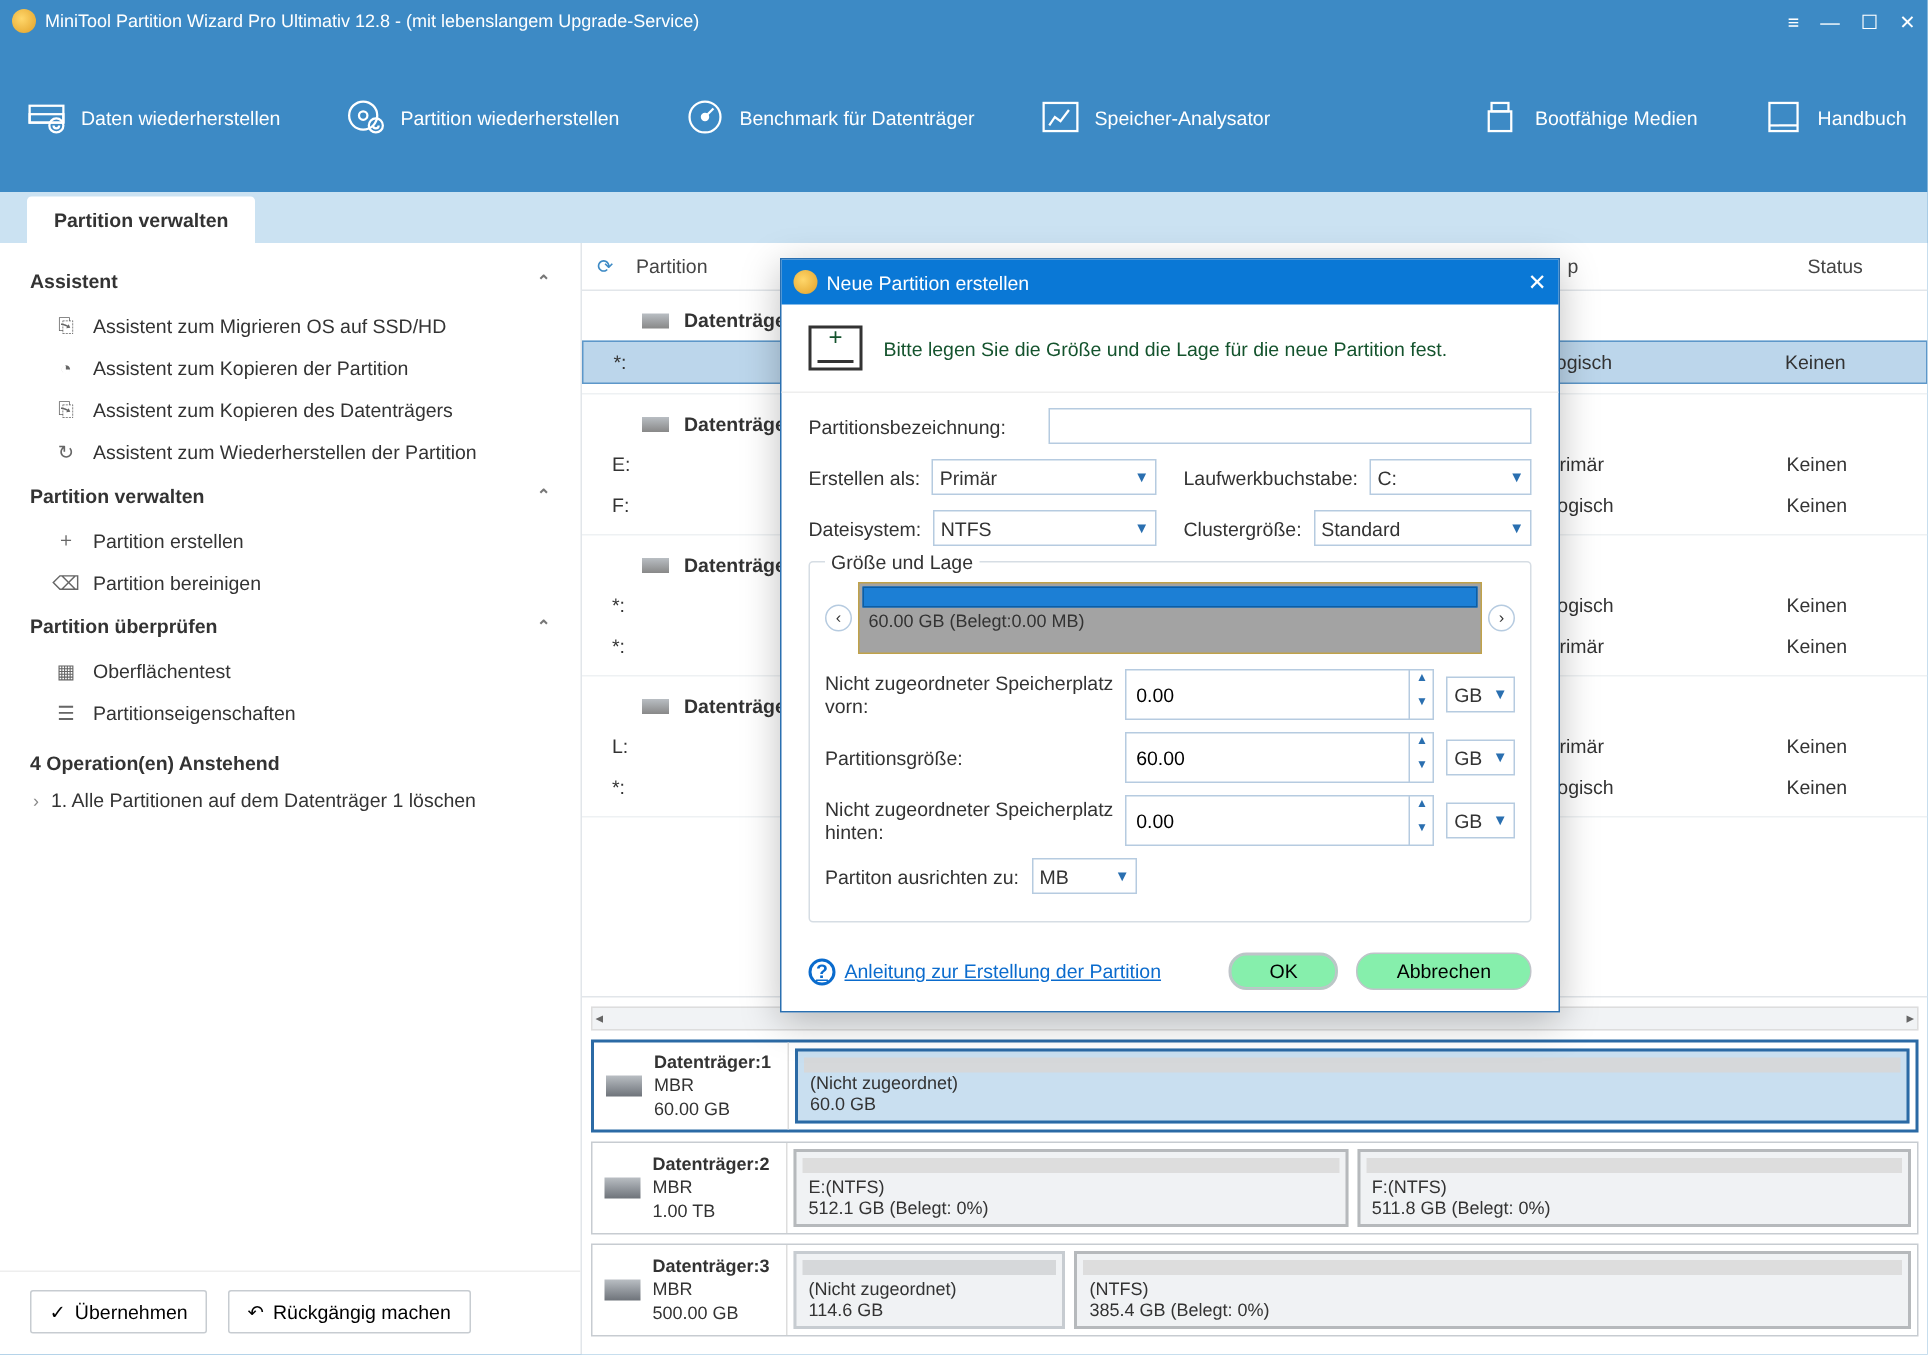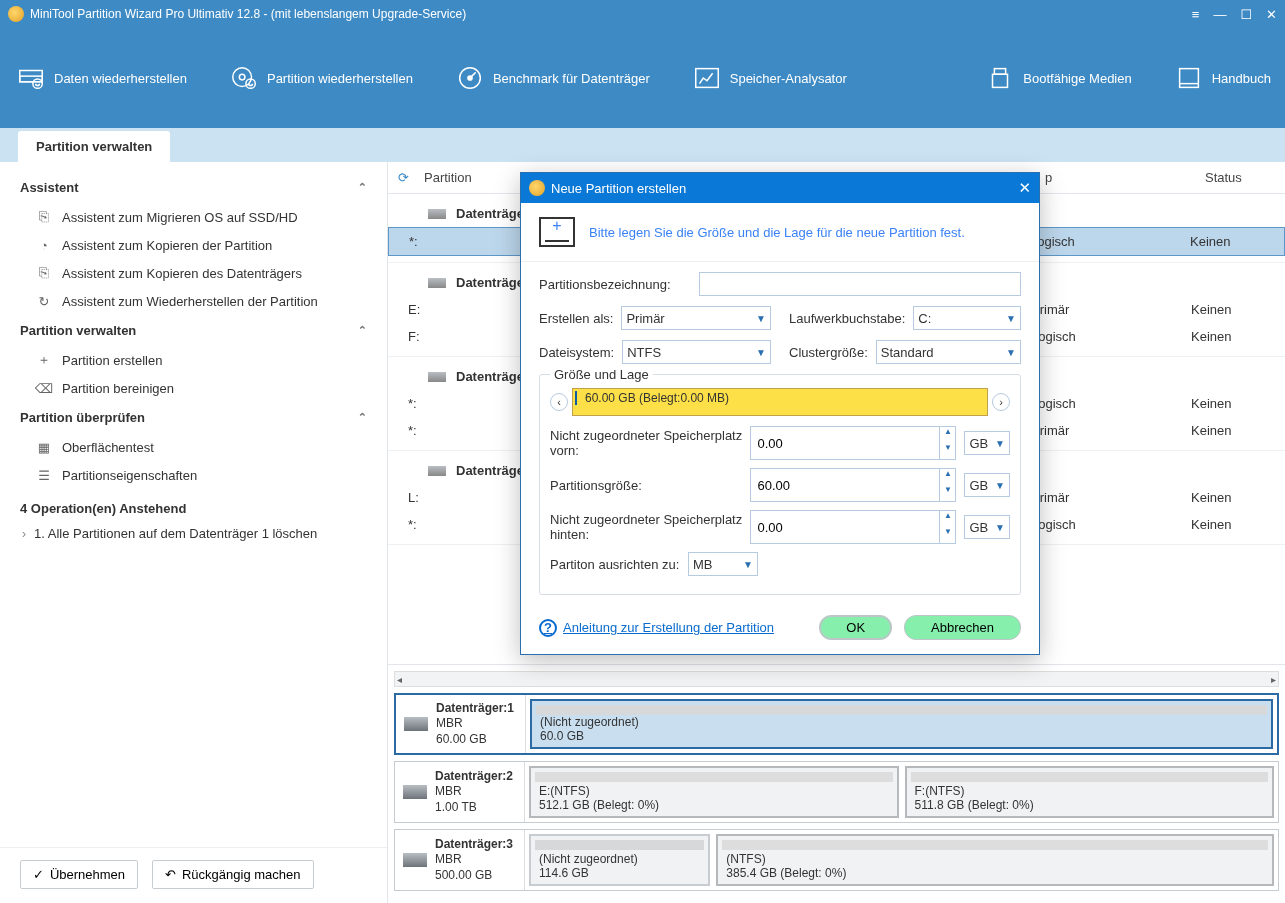--- a/index.html
+++ b/index.html
@@ -75,40 +75,40 @@
 .part-block.ntfs { border-color:#b6b9bc; }
 .part-block.selected{ background:#c9dff0; border-color:#2b6aa5;}
 
 
 .dialog-mask{ position:absolute; left:0; top:0; right:0; bottom:0; }
 .modal-box { position:absolute; left:520px; top:172px; width:520px; background:#fff; border:1px solid #2a6fb0; box-shadow:0 6px 24px rgba(0,0,0,0.25); }
 .modal-title { background:#0a78d6; color:#fff; height:30px; display:flex; align-items:center; padding:0 8px; font-size:13px; }
 .modal-title .app-icon2{ width:16px; height:16px; margin-right:6px; background: radial-gradient(circle at 40% 40%, #ffd76b, #e2a027); border-radius: 50%;}
 .modal-title .tflex{flex:1;}
 .modal-title .close{ cursor:pointer; font-size:15px; }
-.modal-intro { display:flex; align-items:center; gap:14px; padding:14px 18px; border-bottom:1px solid #eee; font-size:13px; color:#3b82f6;}
+.modal-intro { display:flex; align-items:center; gap:14px; padding:14px 18px; border-bottom:1px solid #eee; font-size:13px; color:#14532d;}
 .modal-intro .intro-icon{ width:36px; height:30px; border:2px solid #333; position:relative; display:flex; align-items:flex-start; justify-content:center; }
 .modal-intro .intro-icon:after{ content:"+"; font-size:16px; position:absolute; top:-2px;}
 .modal-intro .intro-icon:before{ content:""; position:absolute; left:4px; right:4px; bottom:3px; height:2px; background:#333;}
 .modal-body { padding:10px 18px 0; font-size:13px; color:#333; }
 .form-row { display:flex; align-items:center; margin-bottom:10px; gap:10px; }
 .form-row label{ width:150px; }
 .form-row .field{ flex:1; }
 .inp { border:1px solid #b6cbe0; height:24px; padding:0 6px; font-size:13px; width:100%; }
 .sel { border:1px solid #b6cbe0; height:24px; padding:0 4px; font-size:13px; background:#fff; display:flex; align-items:center; justify-content:space-between; cursor:pointer;}
 .sel .caret{ color:#2a6fb0; font-size:10px; }
 .two-col{ display:flex; gap:18px; }
 .two-col>div{flex:1; display:flex; align-items:center; gap:8px;}
 .two-col label{ width:auto; white-space:nowrap;}
 
 .fieldset{ border:1px solid #d6dde4; border-radius:3px; padding:10px; margin:4px 0 10px;}
 .fieldset-title{ font-size:13px; color:#333; position:relative; top:-18px; background:#fff; display:inline-block; padding:0 4px;}
 .size-bar{ display:flex; align-items:center; gap:4px; margin-top:-12px;}
 .size-bar .nav{ width:18px; height:18px; border:1px solid #b6cbe0; border-radius:50%; display:flex; align-items:center; justify-content:center; font-size:11px; cursor:pointer;}
-.size-vis{ flex:1; border:1px solid #c0a24a; height:28px; background:#fde047; display:flex; }
+.size-vis{ flex:1; border:1px solid #c0a24a; height:48px; background:#a3a3a3; display:flex; flex-direction:column; }
 .size-vis .blue{ background:#1c7fd5; height:14px; margin:2px 2px 0 2px; border:1px solid #0d5da3;}
 .size-vis .txt{ font-size:12px; color:#333; padding:2px 6px;}
 
 .num-row{ display:flex; align-items:center; gap:8px; margin-bottom:8px;}
 .num-row label{ width:238px;}
 .num-input{ flex:1; display:flex; }
 .num-input input{ flex:1; border:1px solid #b6cbe0; height:24px; padding:16px 6px; font-size:13px;}
 .spin{ width:16px; display:flex; flex-direction:column; border:1px solid #b6cbe0; border-left:0;}
 .spin span{ flex:1; font-size:8px; text-align:center; cursor:pointer; color:#2a6fb0;}
 .unit{ width:54px; }

